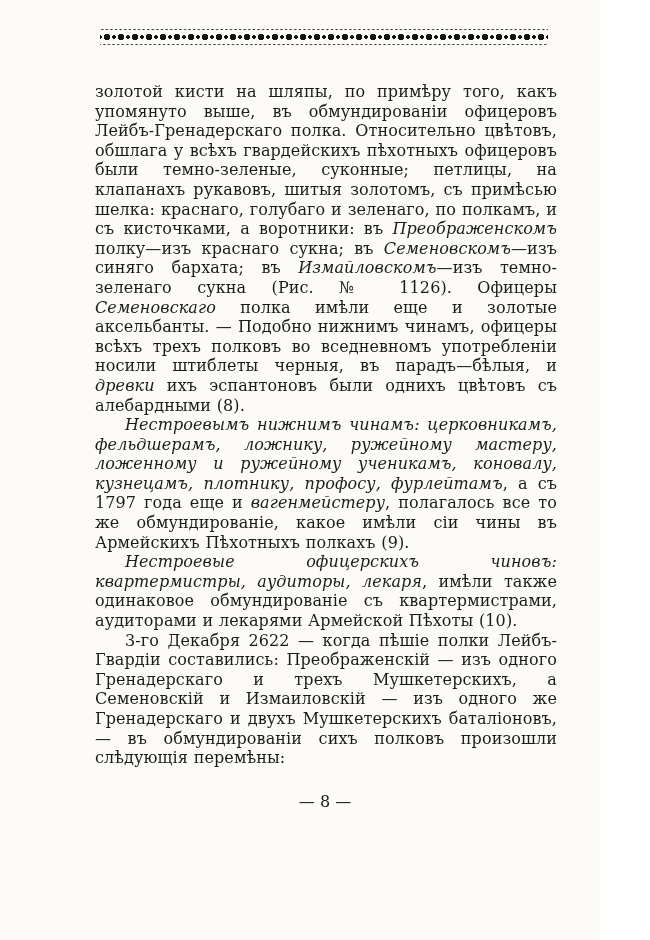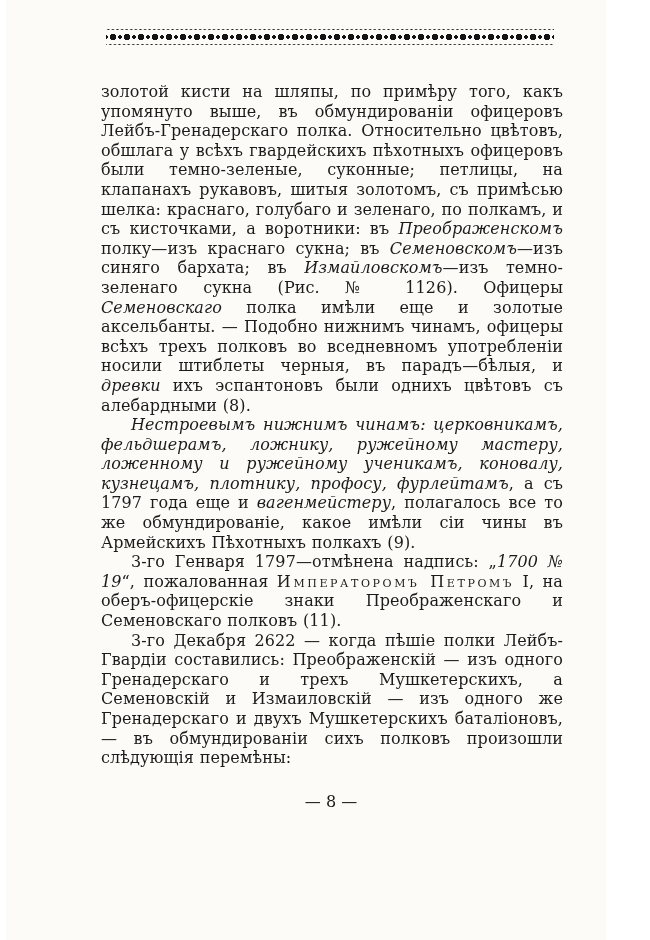--- a/index.html
+++ b/index.html
@@ -7,21 +7,20 @@
     width: 650px; height: 940px;
     background: #ffffff;
     font-family: "DejaVu Serif", "Liberation Serif", serif;
   }
   .page {
     position: relative;
     width: 600px; height: 940px;
     background: #fcfbf8;
     color: #1b1b1b;
     overflow: hidden;
-    margin-left: 6px;
   }
   
   .ornament {
     position: absolute;
     top: 28px; left: 100px;
     width: 448px; height: 18px;
     background-image:
       radial-gradient(circle, #141414 3px, rgba(0,0,0,0) 3.5px),
       radial-gradient(circle, #141414 1.7px, rgba(0,0,0,0) 2.1px),
       radial-gradient(circle, #1d1d1d 0.8px, rgba(0,0,0,0) 1.1px),
@@ -59,17 +58,17 @@
   }
 </style>
 </head>
 <body>
 
 <div class="page">
   <div class="ornament"></div>
   <div class="text-block" id="text-block">
       <p><span>золотой кисти на шляпы, по примѣру того, какъ упомянуто выше, въ обмундированіи офицеровъ Лейбъ-Гренадерскаго полка. Относительно цвѣтовъ, обшлага у всѣхъ гвардейскихъ пѣхотныхъ офицеровъ были темно-зеленые, суконные; петлицы, на клапанахъ рукавовъ, шитыя золотомъ, съ примѣсью шелка: краснаго, голубаго и зеленаго, по полкамъ, и съ кисточками, а воротники: въ </span><span class="seg-italic">Преображенскомъ</span><span> полку—изъ краснаго сукна; въ </span><span class="seg-italic">Семеновскомъ</span><span>—изъ синяго бархата; въ </span><span class="seg-italic">Измайловскомъ</span><span>—изъ темно-зеленаго сукна (Рис. № 1126). Офицеры </span><span class="seg-italic">Семеновскаго</span><span> полка имѣли еще и золотые аксельбанты. — Подобно нижнимъ чинамъ, офицеры всѣхъ трехъ полковъ во вседневномъ употребленіи носили штиблеты черныя, въ парадъ—бѣлыя, и </span><span class="seg-italic">древки</span><span> ихъ эспантоновъ были однихъ цвѣтовъ съ алебардными (8).</span></p>
       <p class="indent"><span class="seg-italic">Нестроевымъ нижнимъ чинамъ: церковникамъ, фельдшерамъ, ложнику, ружейному мастеру, ложенному и ружейному ученикамъ, коновалу, кузнецамъ, плотнику, профосу, фурлейтамъ</span><span>, а съ 1797 года еще и </span><span class="seg-italic">вагенмейстеру</span><span>, полагалось все то же обмундированіе, какое имѣли сіи чины въ Армейскихъ Пѣхотныхъ полкахъ (9).</span></p>
-      <p class="indent"><span>3-го Генваря 1797—отмѣнена надпись: „</span><span class="seg-italic">1700 № 19</span><span>“, пожалованная </span><span class="seg-smallcaps">Императоромъ Петромъ</span><span> I, на оберъ-офицерскіе знаки Преображенскаго и Семеновскаго полковъ (11).</span></p>
+      <p class="indent"><span class="seg-italic">Нестроевые офицерскихъ чиновъ: квартермистры, аудиторы, лекаря</span><span>, имѣли также одинаковое обмундированіе съ квартермистрами, аудиторами и лекарями Армейской Пѣхоты (10).</span></p>
       <p class="indent"><span>3-го Декабря 2622 — когда пѣшіе полки Лейбъ-Гвардіи составились: Преображенскій — изъ одного Гренадерскаго и трехъ Мушкетерскихъ, а Семеновскій и Измаиловскій — изъ одного же Гренадерскаго и двухъ Мушкетерскихъ баталіоновъ, — въ обмундированіи сихъ полковъ произошли слѣдующія перемѣны:</span></p>
     </div>
   <div class="footer">— 8 —</div>
 </div>
 
 </body></html>

